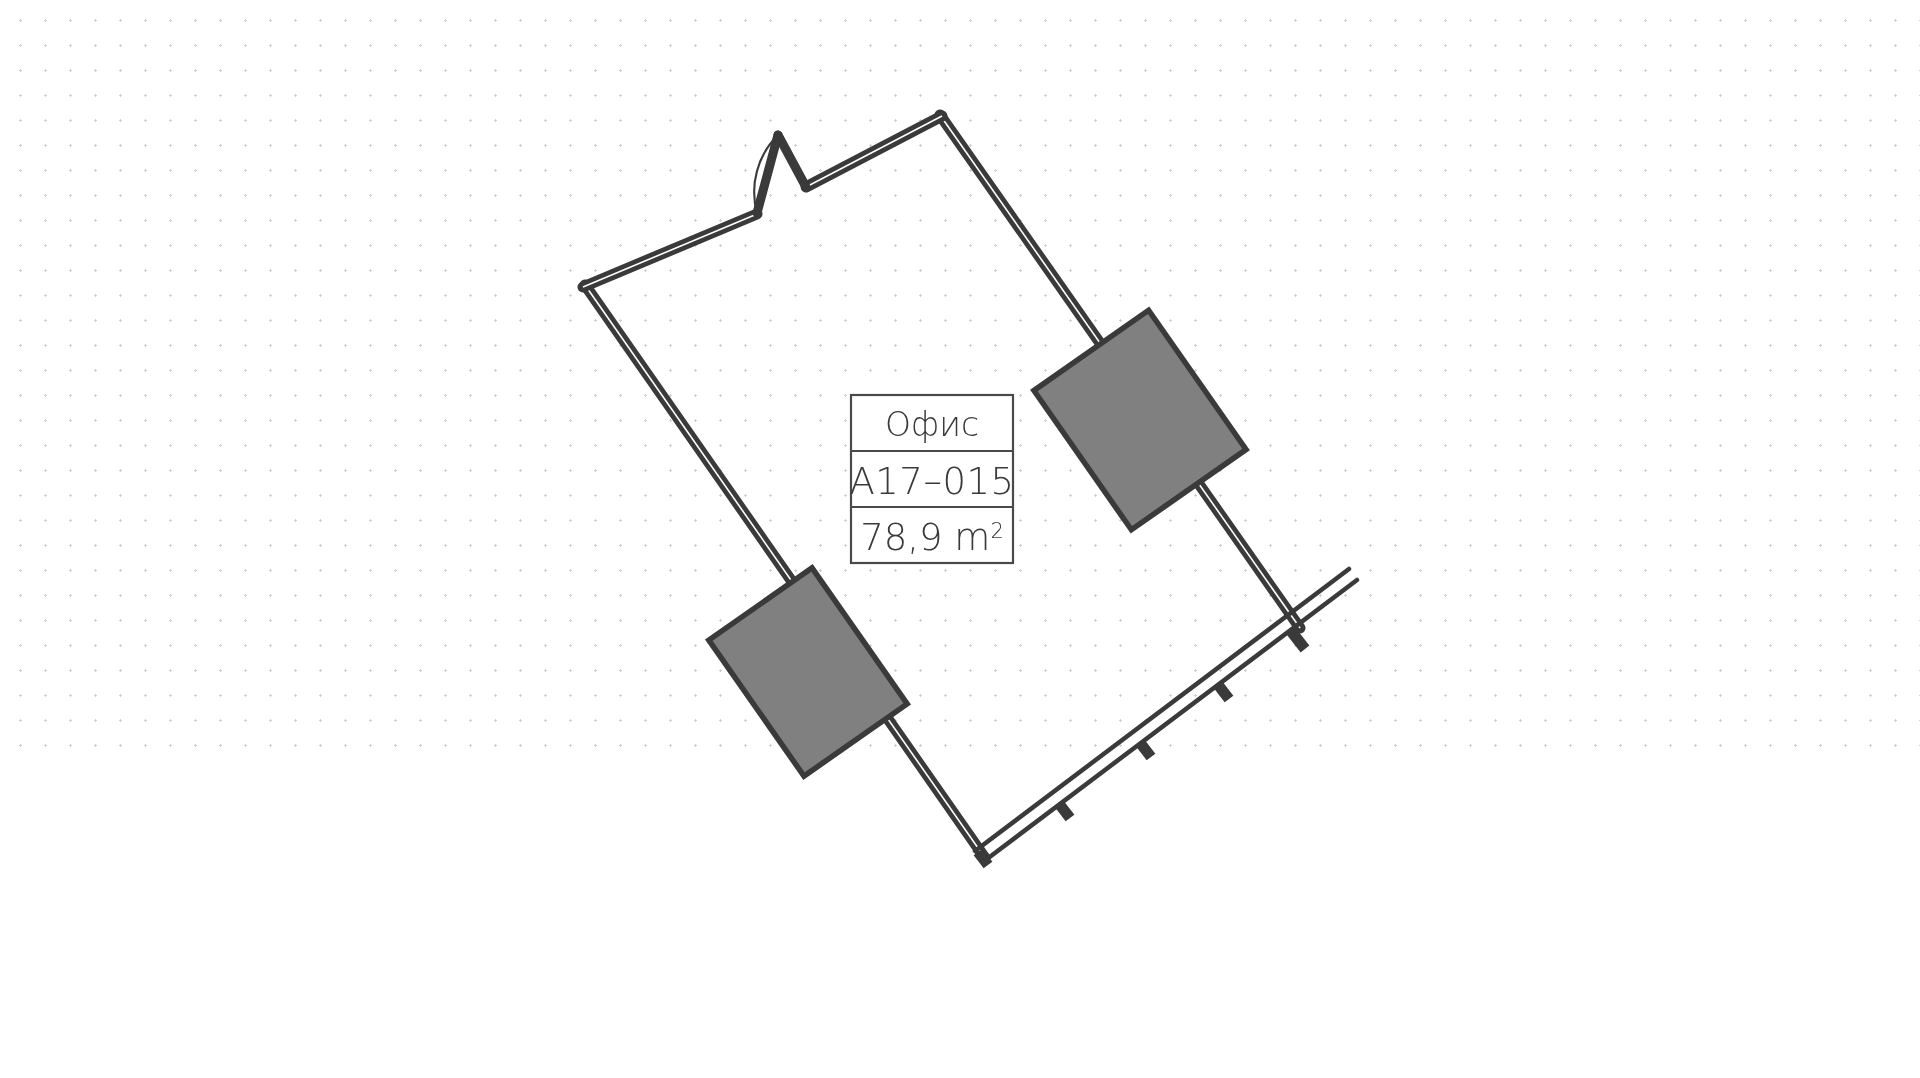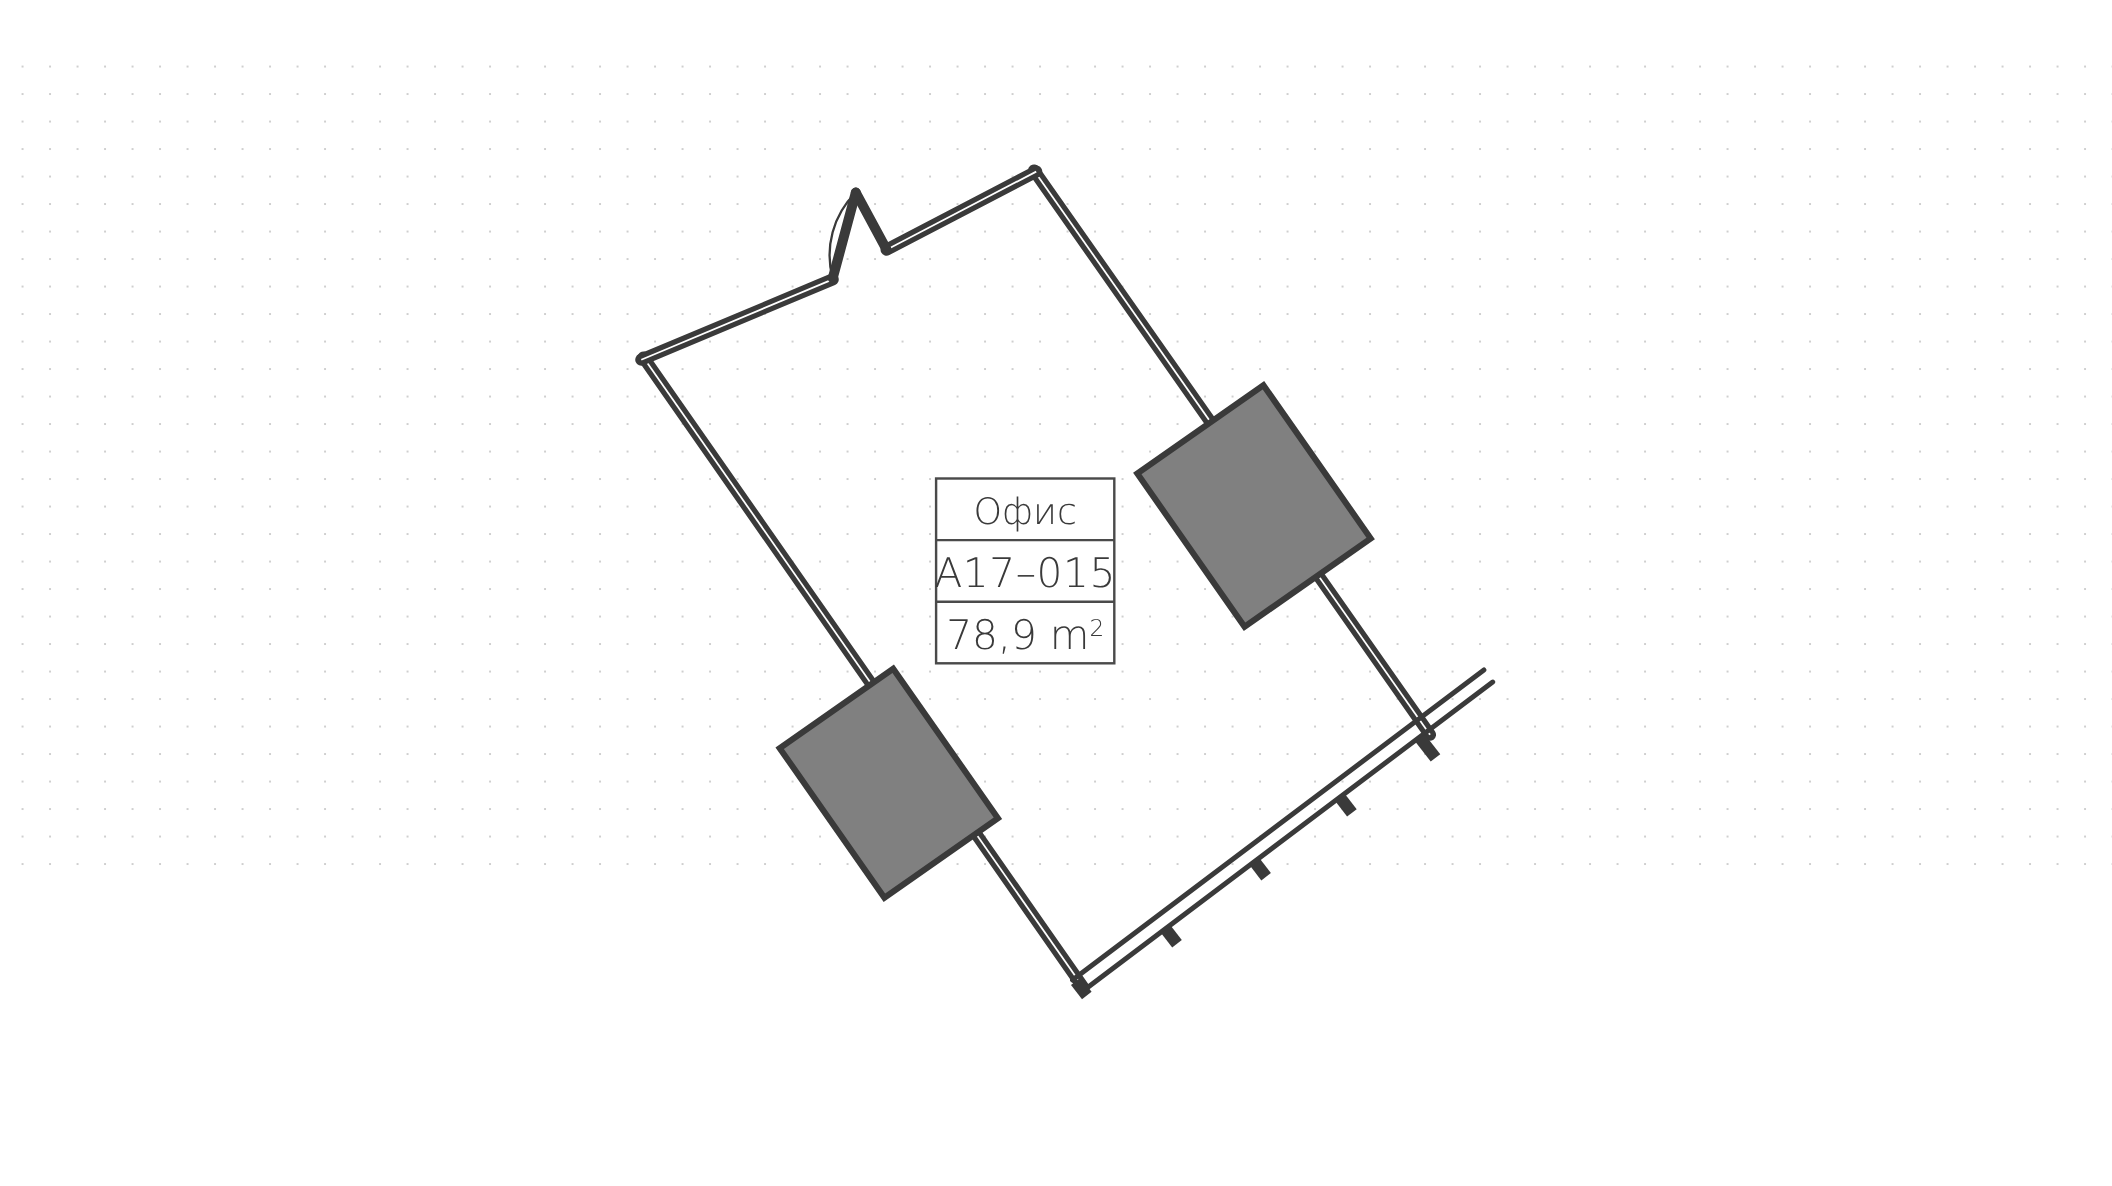--- a/index.html
+++ b/index.html
@@ -16,21 +16,20 @@
   }
   #plan-root {
     position: relative;
     width: 1920px;
     height: 762px;
     background-color: #ffffff;
     background-image:
       radial-gradient(#cfcfcf 1.1px, transparent 1.2px);
     background-size: 25px 25px;
     background-position: 8px 8px;
-    margin-top: 40px;
   }
   #plan-svg {
     position: absolute;
     left: 0;
     top: 0;
     width: 1920px;
     height: 1078px;
     display: block;
   }
   .wall-line {

